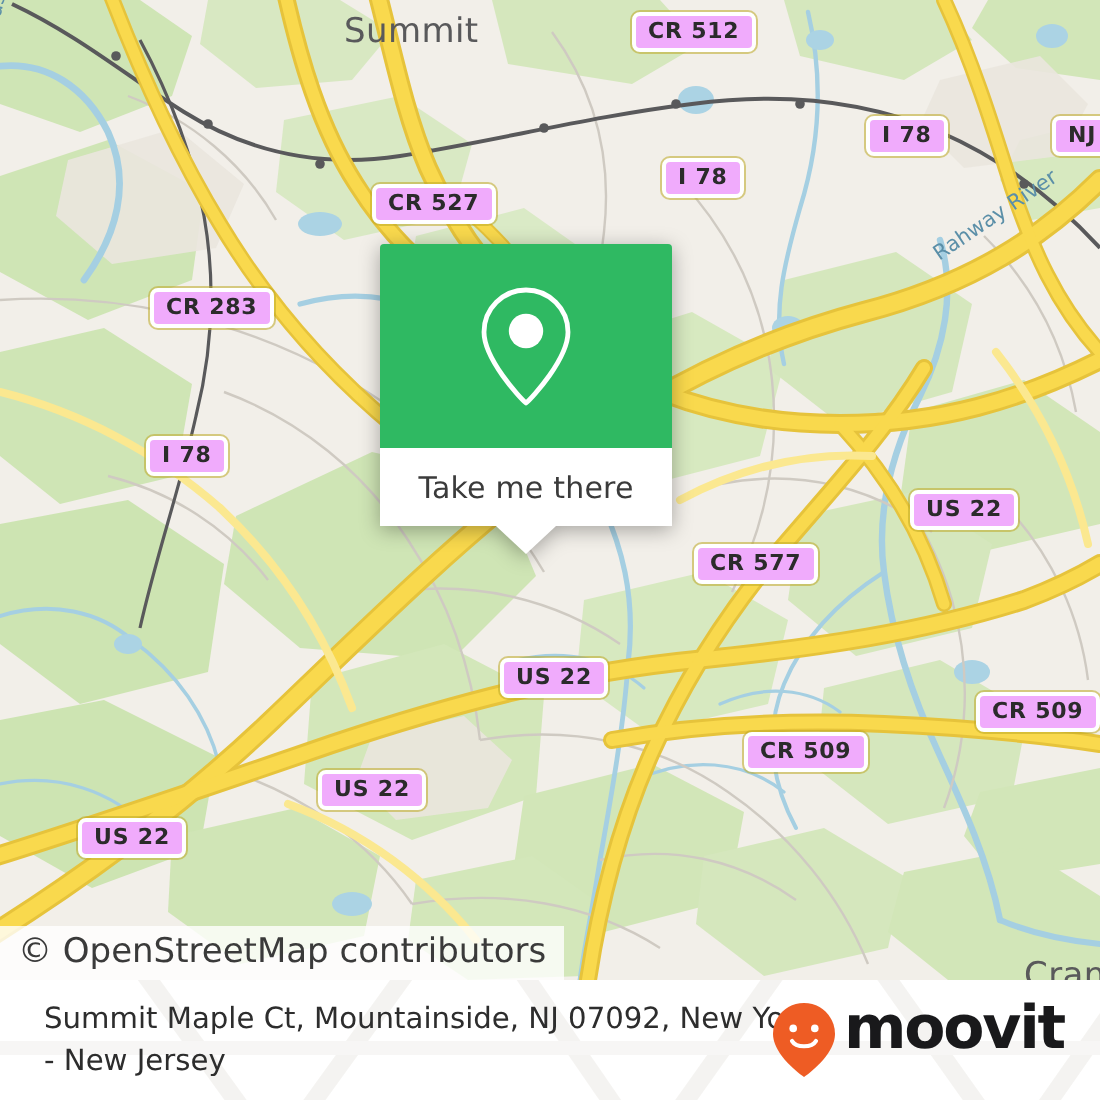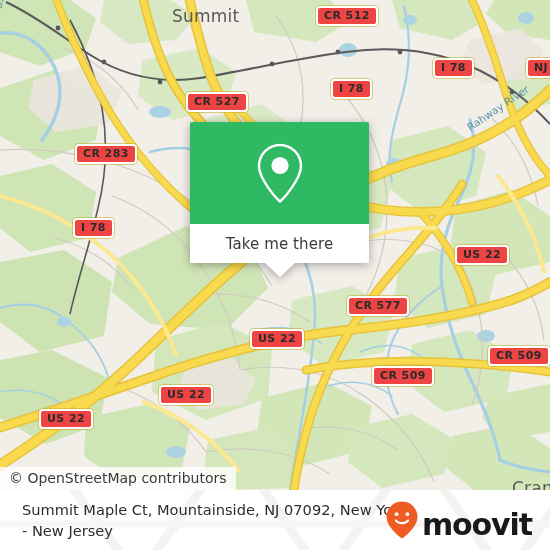--- a/index.html
+++ b/index.html
@@ -44,41 +44,41 @@
   }
   .water-label {
     font-size: 10.5px;
     color: #5b8fa8;
     font-style: normal;
   }
 
   
   .shield {
     position: absolute;
-    background: #ef4444;
+    background: #f0abfc;
     border: 2px solid #ffffff;
     border-radius: 4px;
     color: #2b2b2b;
     font-family: "DejaVu Sans", sans-serif;
     font-size: 11px;
     font-weight: bold;
     letter-spacing: .4px;
     padding: 1px 6px 2px 6px;
     line-height: 13px;
     box-shadow: 0 0 0 1px rgba(190,170,40,.55);
     white-space: nowrap;
     pointer-events: none;
   }
 
   
   #callout {
     position: absolute;
     left: 190px;
     top: 122px;
-    width: 179px;
+    width: 146px;
     filter: drop-shadow(0 2px 5px rgba(0,0,0,.32));
   }
   #callout-head {
     height: 102px;
     background: #2fb962;
     border-radius: 2px 2px 0 0;
     display: flex;
     align-items: center;
     justify-content: center;
   }
@@ -107,21 +107,21 @@
   }
 
   
   #attribution {
     position: absolute;
     left: 0;
     bottom: 0;
     background: rgba(255,255,255,.80);
     padding: 3px 9px 4px 9px;
     font-family: "DejaVu Sans", sans-serif;
-    font-size: 14px;
+    font-size: 17px;
     color: #3a3a3a;
     white-space: nowrap;
   }
 
   
   #footer {
     position: absolute;
     left: 0;
     top: 490px;
     width: 550px;
@@ -148,21 +148,21 @@
     line-height: 21px;
     color: #2d2d2d;
   }
   #brand {
     position: absolute;
     right: 18px;
     top: 50%;
     transform: translateY(-50%);
     z-index: 2;
     display: flex;
-    align-items: flex-end;
+    align-items: flex-start;
     gap: 3px;
   }
   #brand-word {
     font-family: "DejaVu Sans", sans-serif;
     font-size: 30px;
     font-weight: bold;
     color: #19191b;
     letter-spacing: -1.1px;
     line-height: 30px;
   }
@@ -329,21 +329,21 @@
 
     <div>
       <div class="shield" style="left:316px;top:6px">CR 512</div>
       <div class="shield" style="left:331px;top:79px">I 78</div>
       <div class="shield" style="left:433px;top:58px">I 78</div>
       <div class="shield" style="left:526px;top:58px">NJ 1</div>
       <div class="shield" style="left:186px;top:92px">CR 527</div>
       <div class="shield" style="left:75px;top:144px">CR 283</div>
       <div class="shield" style="left:73px;top:218px">I 78</div>
       <div class="shield" style="left:455px;top:245px">US 22</div>
-      <div class="shield" style="left:347px;top:296px">CR 577</div>
+      <div class="shield" style="left:347px;top:272px">CR 577</div>
       <div class="shield" style="left:250px;top:329px">US 22</div>
       <div class="shield" style="left:159px;top:385px">US 22</div>
       <div class="shield" style="left:39px;top:409px">US 22</div>
       <div class="shield" style="left:372px;top:366px">CR 509</div>
       <div class="shield" style="left:488px;top:346px">CR 509</div>
     </div>
 
     <div class="maplabel city-label" style="left:172px;top:6px">Summit</div>
     <div class="maplabel city-label" style="left:512px;top:478px">Cranf</div>
 

